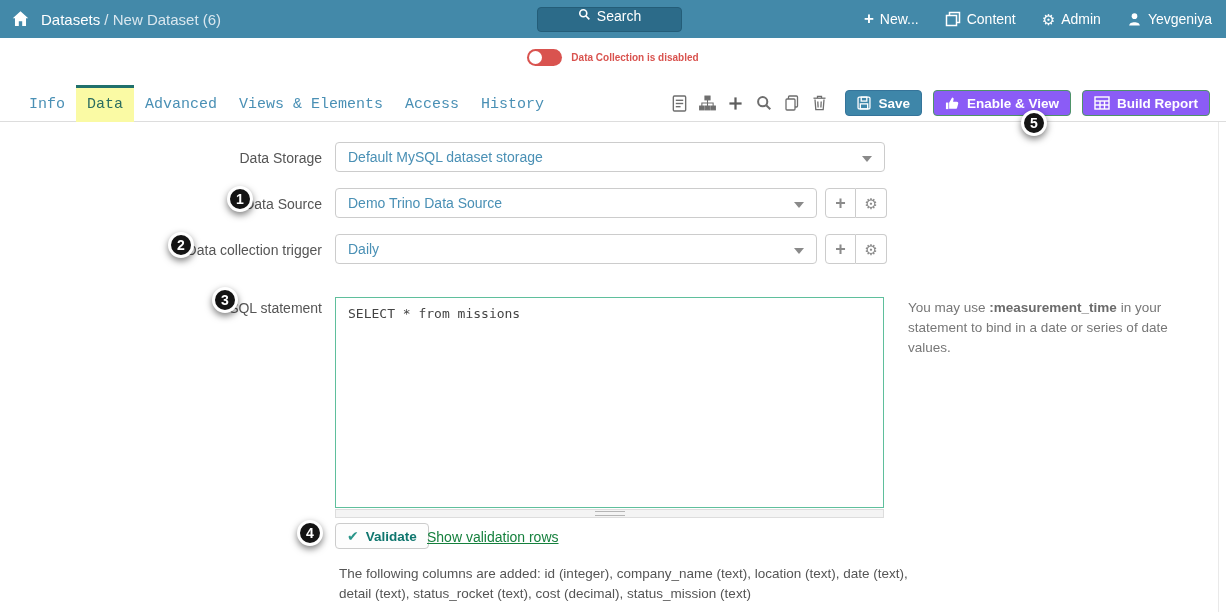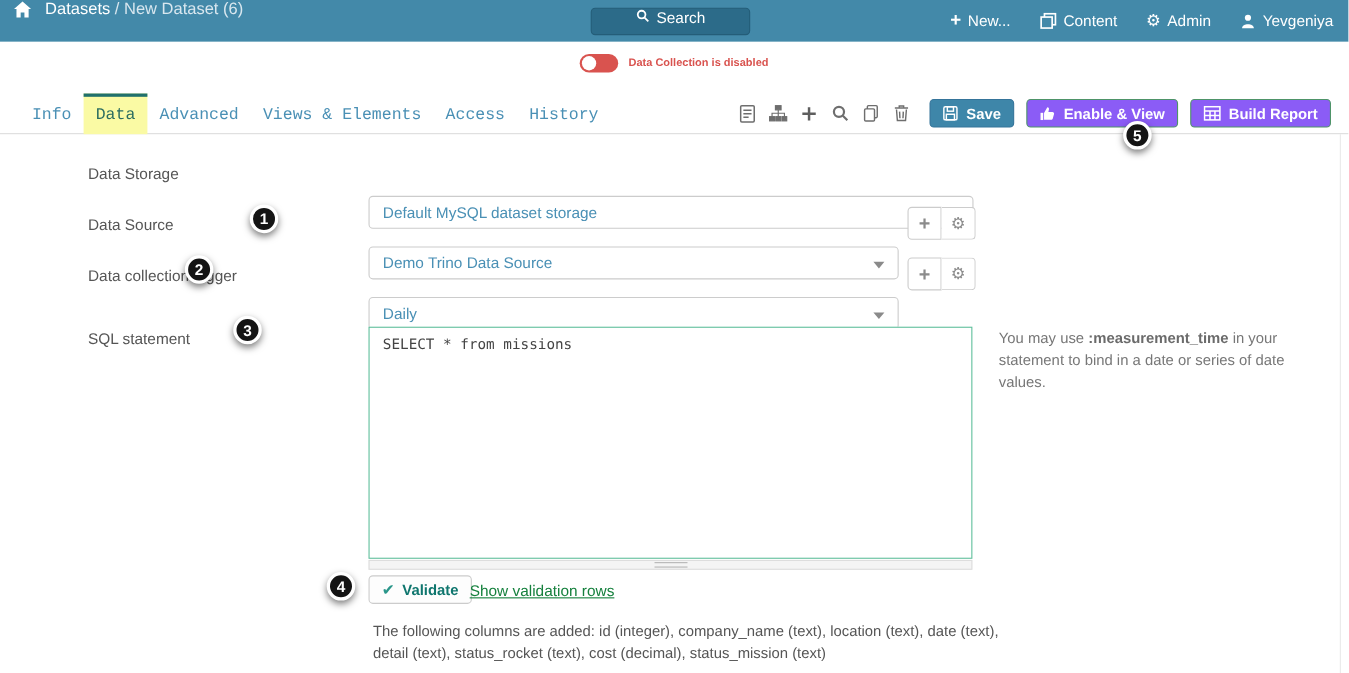--- a/index.html
+++ b/index.html
@@ -2,21 +2,21 @@
 <html><head>
 <meta charset="utf-8">
 <style>
   * { box-sizing: border-box; margin: 0; padding: 0; }
   html,body { width:1226px; height:612px; }
   body { font-family:"Liberation Sans", sans-serif; background:#fff; position:relative; overflow:hidden; }
   .stage { position:absolute; inset:0; width:1226px; height:612px; }
 
   
   .navbar { position:absolute; left:0; top:0; width:1226px; height:38px; background:#4389a9; display:flex; align-items:center; }
-  .nav-left { position:absolute; left:12px; top:0; height:38px; display:flex; align-items:flex-start; gap:12px; }
+  .nav-left { position:absolute; left:12px; top:0; height:38px; display:flex; align-items:center; gap:12px; }
   .crumb { font-size:15px; color:#fff; white-space:nowrap; }
   .crumb .rest { color:#d9e7ef; }
   .search-btn { position:absolute; left:537px; top:7px; width:145px; height:25px; background:#2c6b89; border:1px solid #245d78; border-radius:4px; color:#fff; font-size:14px; display:flex; align-items:flex-start; justify-content:center; gap:6px; cursor:pointer; font-family:inherit; }
   .nav-right { position:absolute; right:14px; top:0; height:38px; display:flex; align-items:center; gap:26px; }
   .nav-item { display:flex; align-items:center; gap:6px; color:#fff; font-size:14px; cursor:pointer; white-space:nowrap; }
   .nav-item .plus { font-weight:bold; font-size:17px; line-height:14px; }
   .gear-glyph { font-size:15px; line-height:15px; }
 
   
   .banner { position:absolute; left:0; top:38px; width:1226px; height:38px; display:flex; align-items:center; justify-content:center; gap:9px; background:#fff; }
@@ -30,22 +30,22 @@
   .tab { padding:10px 11px 9px; font-size:15px; color:#4a90b5; cursor:pointer; white-space:nowrap;font-family:Liberation Mono, monospace; }
   .tab.active { padding-top:8px; border-top:3px solid #20706c; background:#fafaa4; color:#2b6d60; margin-top:-2px; }
   .toolbar { position:absolute; right:16px; top:0; height:38px; display:flex; align-items:center; gap:11px; }
   .ticon { width:17px; height:17px; color:#6e6e6e; cursor:pointer; display:flex; align-items:center; justify-content:center; }
   .btn { display:flex; align-items:center; gap:7px; height:26px; padding:0 11px; border-radius:4px; color:#fff; font-weight:bold; font-size:13.5px; cursor:pointer; border:1px solid transparent; white-space:nowrap; }
   .btn.save { background:#3e86a9; border-color:#35749a; margin-left:6px; }
   .btn.green { background:#8b5cf6; border-color:#4e9468; }
   .right-edge { position:absolute; left:1218px; top:122px; width:1px; height:490px; background:#e9e9e9; }
 
   
-  .flabel { position:absolute; left:80px; width:242px; font-size:14px; color:#555; white-space:nowrap; }
-  .select { position:absolute; height:30px; background:#fff; border:1px solid #ccc; border-radius:4px; display:flex; align-items:center; padding:0 28px 0 12px; cursor:pointer;margin-top:36px; }
+  .flabel { position:absolute; left:80px; width:242px; text-align:right; font-size:14px; color:#555; white-space:nowrap; }
+  .select { position:absolute; height:30px; background:#fff; border:1px solid #ccc; border-radius:4px; display:flex; align-items:center; padding:0 28px 0 12px; cursor:pointer; }
   .select .val { color:#4a90b5; font-size:14px; white-space:nowrap; overflow:hidden; }
   .caret { position:absolute; right:12px; top:13px; width:0; height:0; border-left:5px solid transparent; border-right:5px solid transparent; border-top:6px solid #8a8a8a; }
   .btngroup { position:absolute; display:flex; }
   .gbtn { width:31px; height:30px; background:#fff; border:1px solid #ccc; display:flex; align-items:center; justify-content:center; color:#999; cursor:pointer; font-size:16px; }
   .gbtn:first-child { border-radius:4px 0 0 4px; }
   .gbtn:last-child { border-radius:0 4px 4px 0; border-left:none; }
   .gbtn .plus { font-weight:bold; color:#8b8b8b; font-size:18px; line-height:16px; }
 
   .sqlarea { position:absolute; left:335px; top:297px; width:549px; height:211px; border:1px solid #5fbf9c; border-radius:0; background:#fff; font-family:"DejaVu Sans Mono", monospace; font-size:13px; color:#444; padding:8px 12px; resize:none; outline:none; }
   .hscroll { position:absolute; left:335px; top:509px; width:549px; height:9px; background:#f4f4f4; border:1px solid #ddd; cursor:pointer; }

